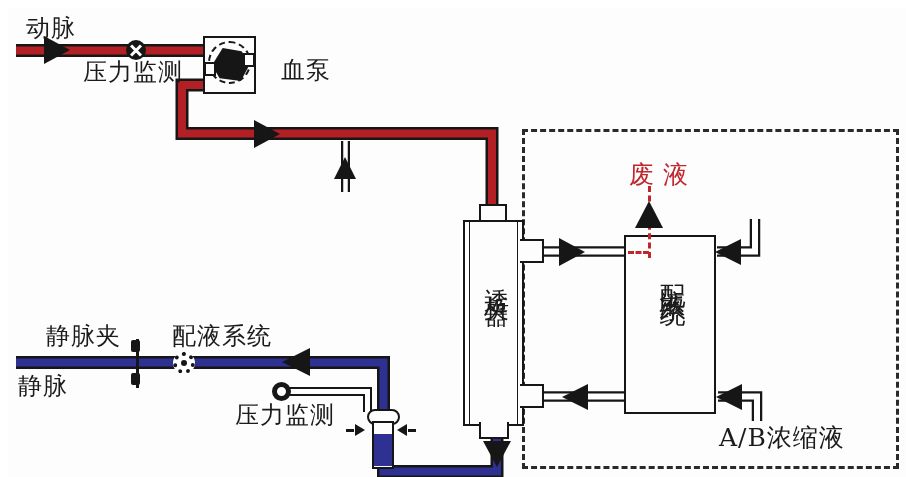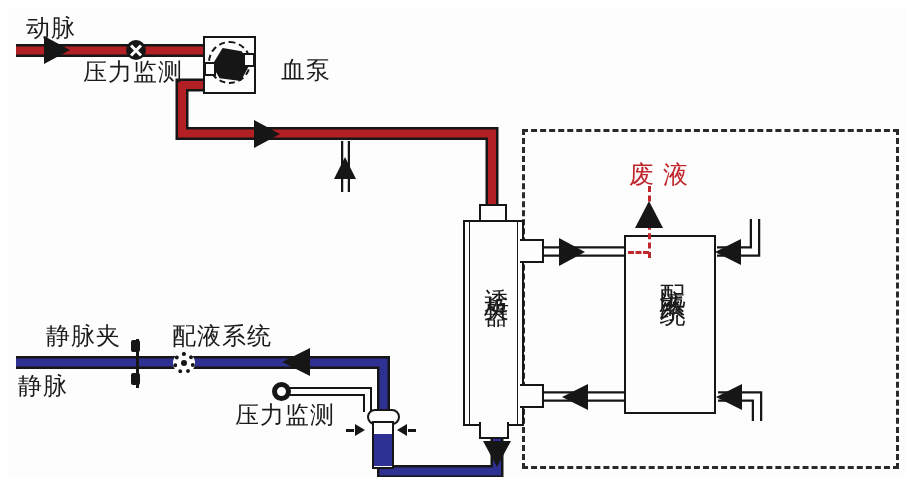--- a/index.html
+++ b/index.html
@@ -146,14 +146,15 @@
   <div class="lbl" style="left:18px;top:4px">动脉</div>
   <div class="lbl" style="left:75px;top:48px">压力监测</div>
   <div class="lbl" style="left:273px;top:46px">血泵</div>
   <div class="lbl" style="left:38px;top:312px">静脉夹</div>
   <div class="lbl" style="left:164px;top:312px">配液系统</div>
   <div class="lbl" style="left:10px;top:362px">静脉</div>
   <div class="lbl" style="left:227px;top:391px">压力监测</div>
   <div class="lbl vert" style="left:472px;top:260px;font-size:25px">透析器</div>
   <div class="lbl lbl-red" style="left:621px;top:150px;letter-spacing:9px;font-size:25px">废液</div>
   <div class="lbl vert" style="left:648px;top:256px;font-size:26px;letter-spacing:5px">配液系统</div>
+  <div class="lbl" style="left:711px;top:413px;font-size:25px">A/B浓缩液</div>
 
 </div>
 
 </body></html>

